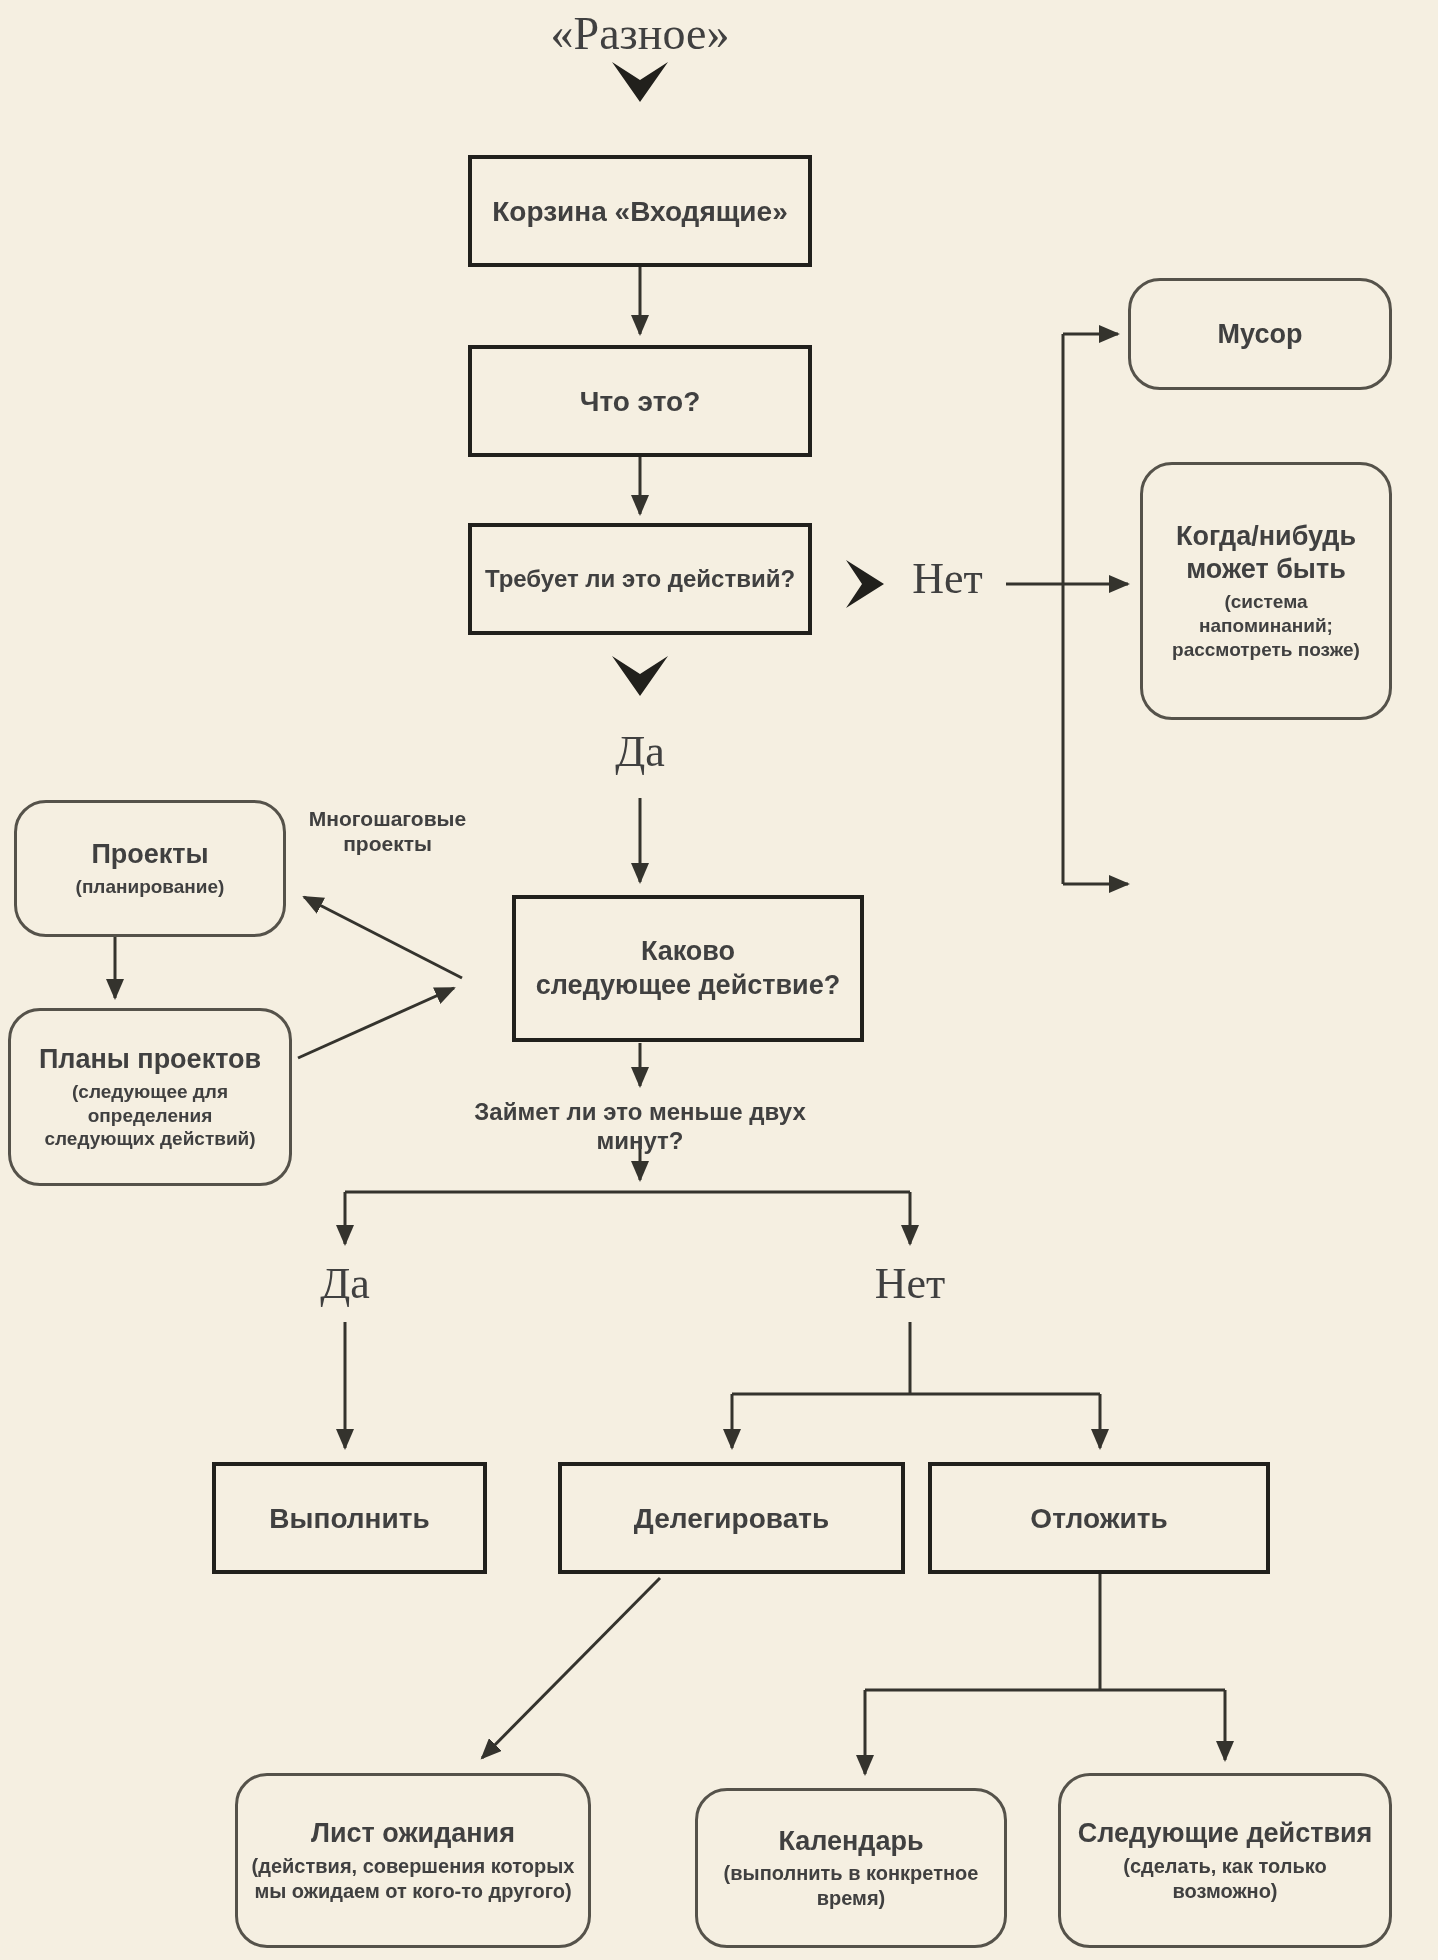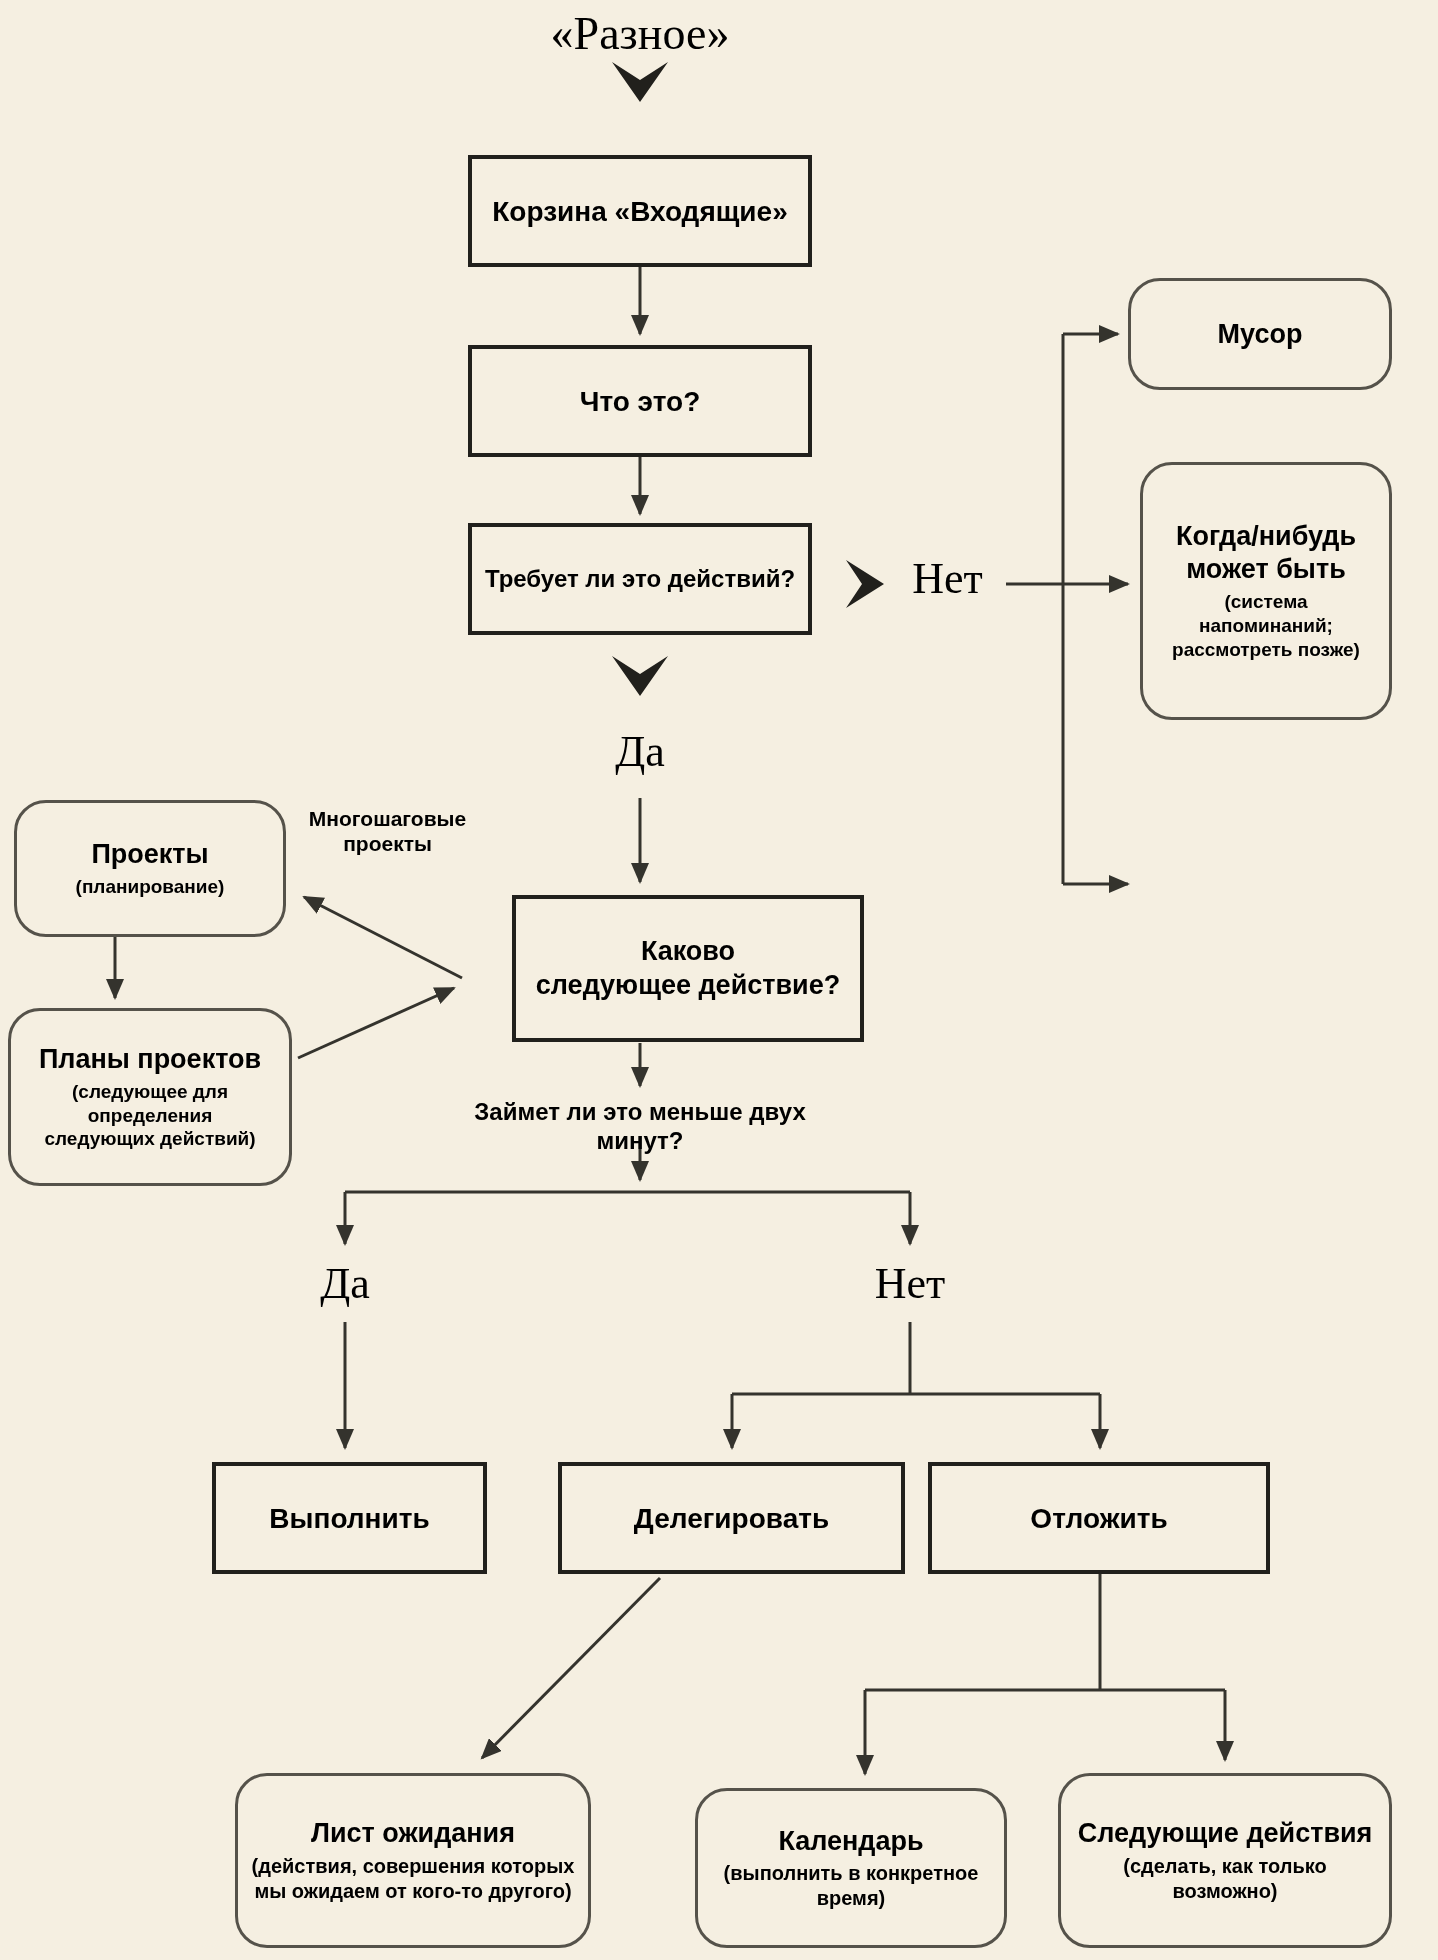--- a/index.html
+++ b/index.html
@@ -1,21 +1,21 @@
 <!DOCTYPE html>
 <html><head>
 <meta charset="utf-8">
 <style>
   html,body{margin:0;padding:0;background:#f5efe1;}
   .canvas{
     position:relative;
     width:1438px;height:1960px;
     background:#f5efe1;
     font-family:"Liberation Sans",sans-serif;
-    color:#000000;
+    color:#404040;
     overflow:hidden;
   }
   .arrows{position:absolute;left:0;top:0;z-index:1;pointer-events:none;}
   .rect{
     position:absolute;z-index:2;box-sizing:border-box;
     border:4px solid #21201c;
     display:flex;align-items:center;justify-content:center;
     text-align:center;font-weight:bold;font-size:28px;
     white-space:pre-line;line-height:1.25;
     background:#f5efe1;

